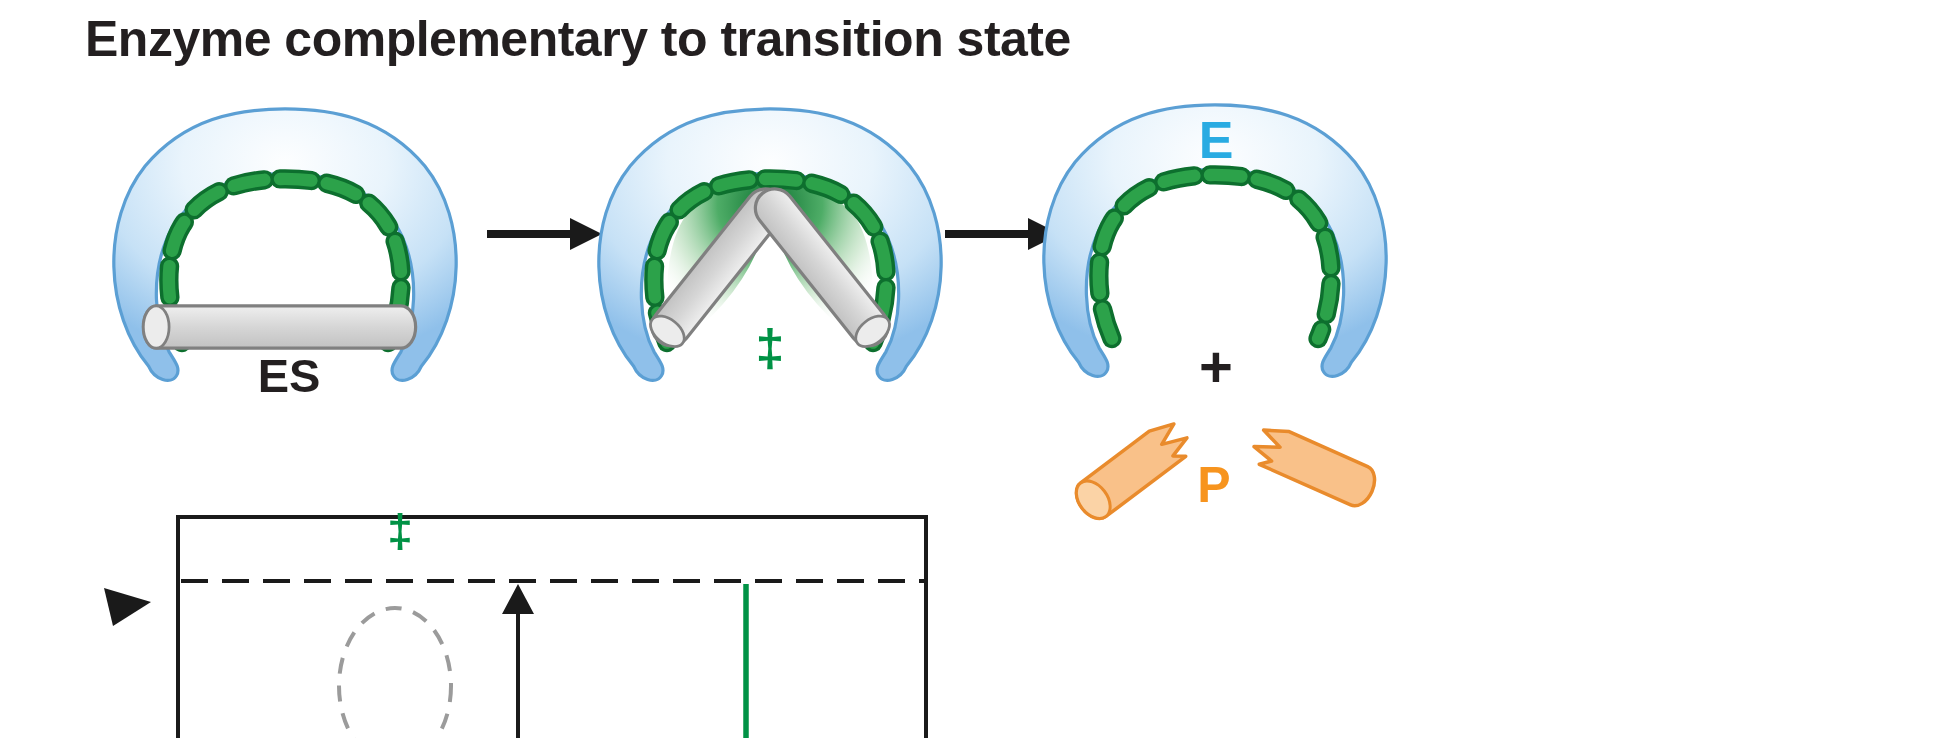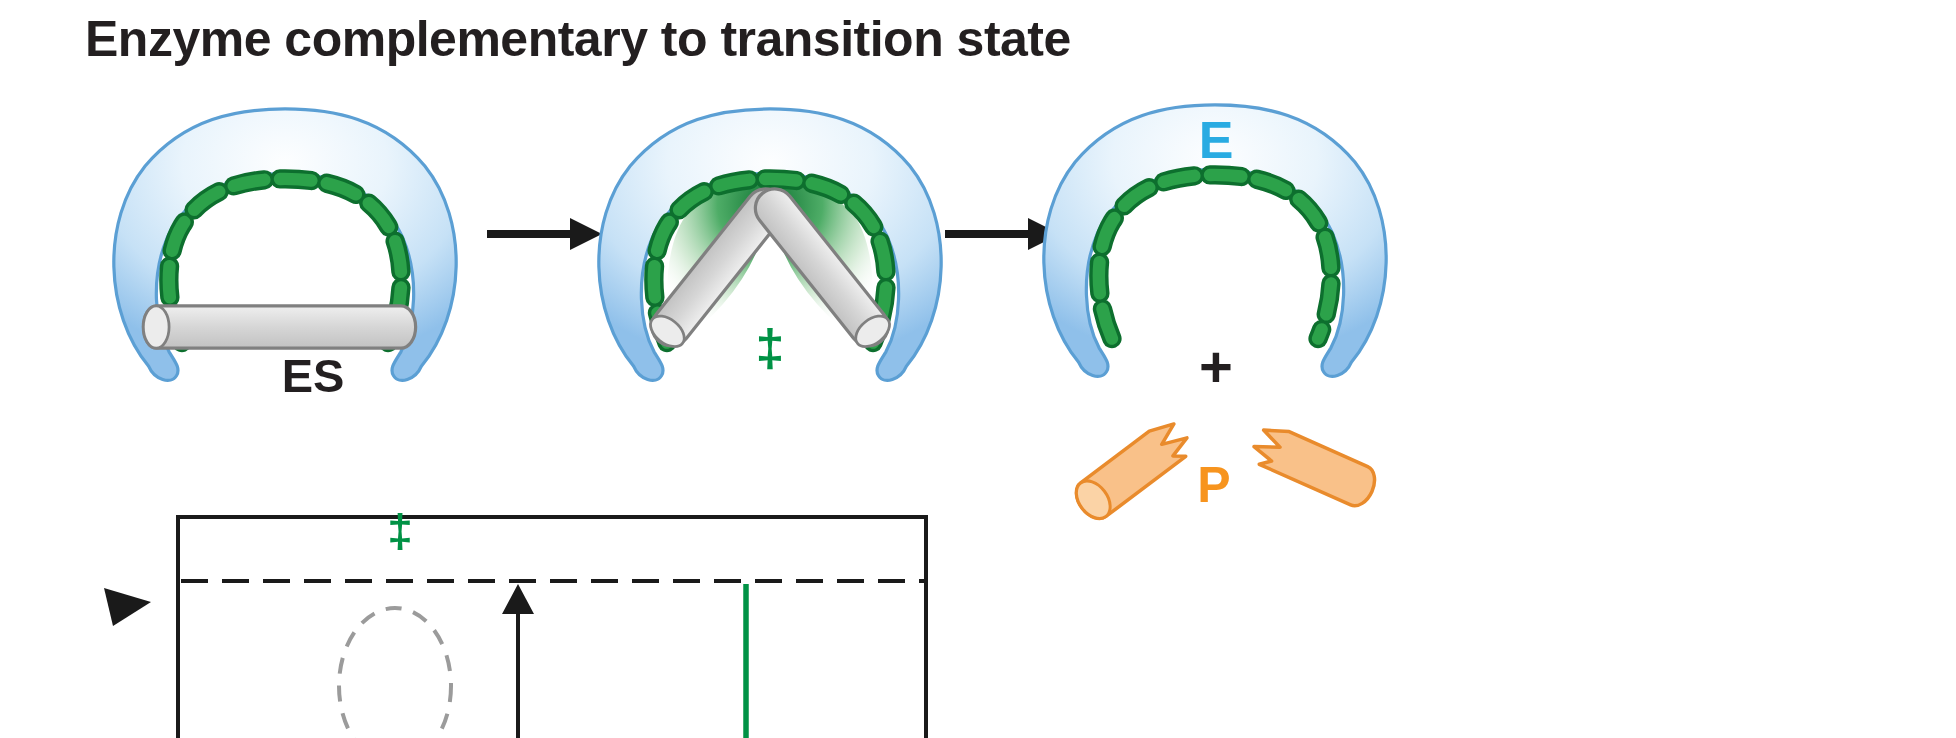--- a/index.html
+++ b/index.html
@@ -10,21 +10,21 @@
   .art{position:absolute;left:0;top:0;}
 
   
   .title{
     position:absolute;left:85px;top:10px;margin:0;
     font-size:50px;font-weight:bold;color:#231f20;letter-spacing:-0.5px;
     white-space:nowrap;
   }
   .lbl{position:absolute;margin:0;font-weight:bold;line-height:1;
        transform:translateX(-50%);white-space:nowrap;}
-  .lbl-es{left:289px;top:352px;font-size:47px;color:#231f20;margin-left:24px;}
+  .lbl-es{left:289px;top:352px;font-size:47px;color:#231f20;}
   .lbl-dagger{color:#009245;}
   .lbl-dagger-ts{left:770px;top:322px;font-size:52px;}
   .lbl-e{left:1216px;top:114px;font-size:52px;color:#29abe2;}
   .lbl-plus{left:1216px;top:338px;font-size:58px;font-weight:bold;color:#231f20;}
   .lbl-p{left:1214px;top:460px;font-size:50px;color:#f7941e;}
   .lbl-dagger-chart{left:400px;top:508px;font-size:46px;}
 
   
   .dash-o{fill:none;stroke-width:21;stroke-linecap:round;stroke-dasharray:34 17;}
   .dash-f{fill:none;stroke-width:13.5;stroke-linecap:round;stroke-dasharray:34 17;}

